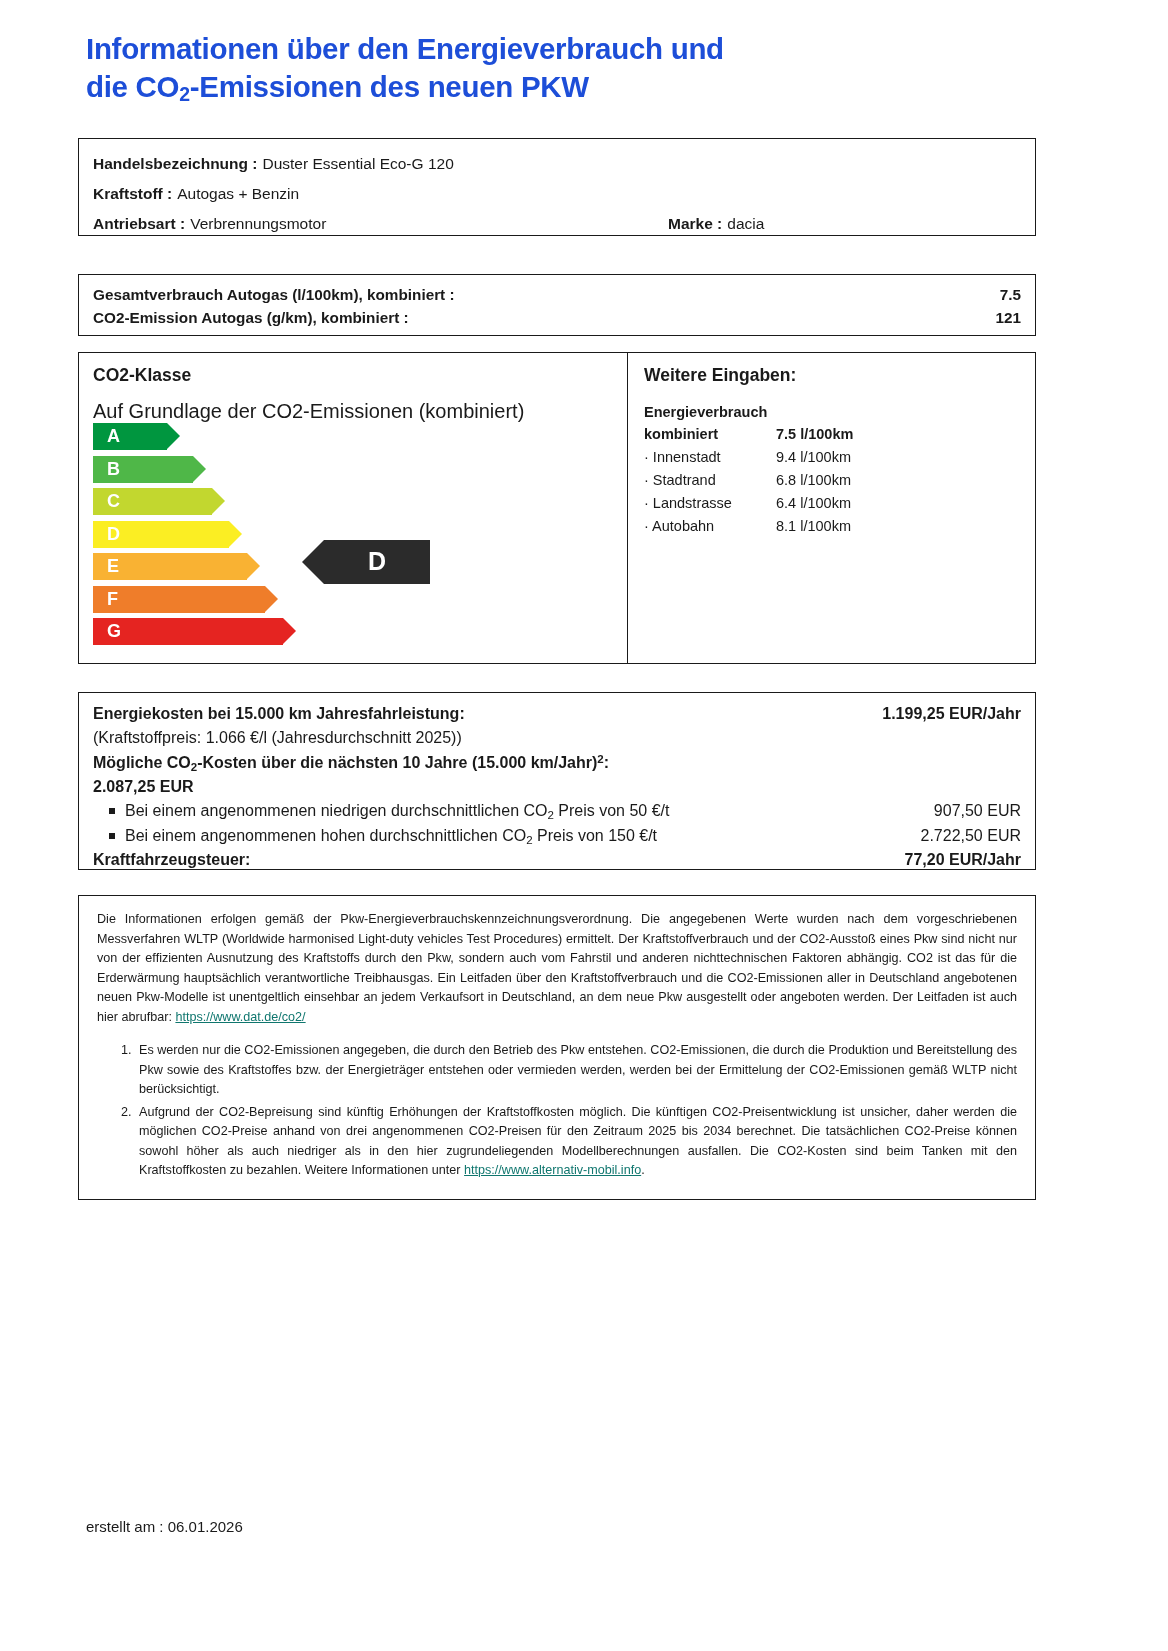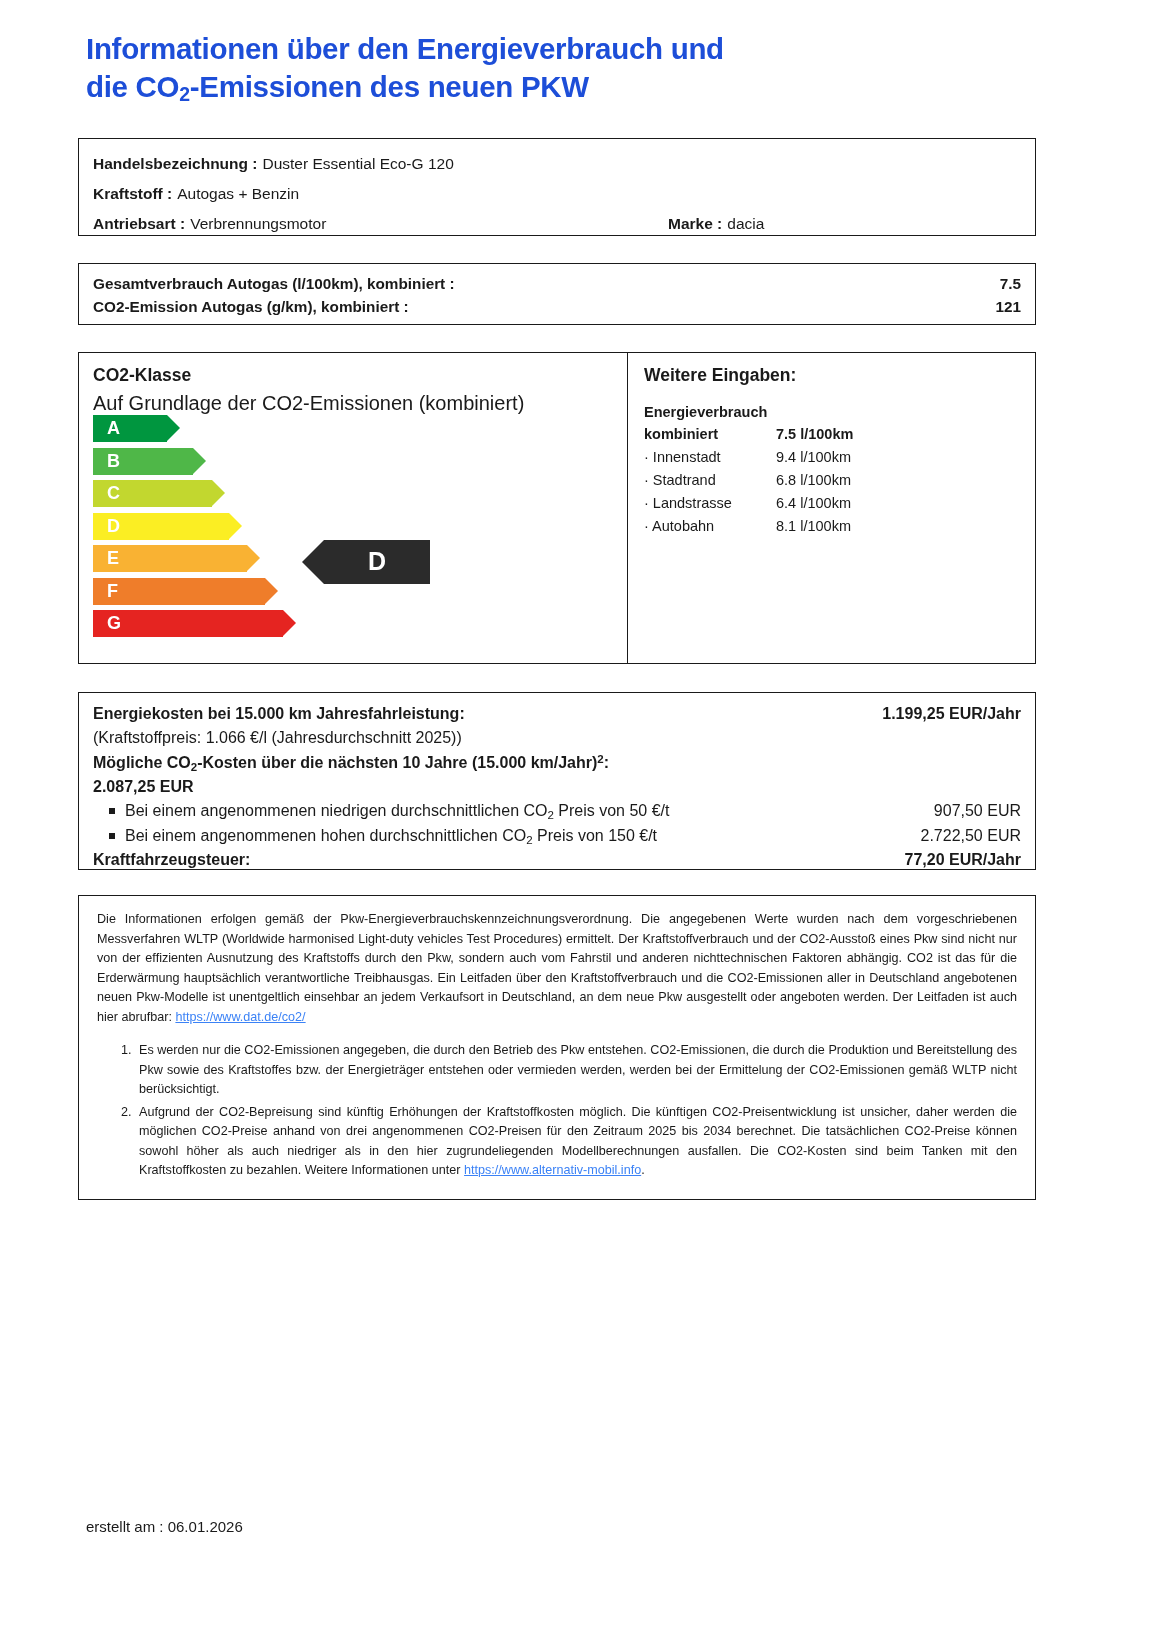--- a/index.html
+++ b/index.html
@@ -69,21 +69,21 @@
     left: 575px;
     top: 0;
     height: 30px;
     display: flex;
     align-items: center;
     font-size: 15.5px;
   }
 
   
   #consumption-box {
-    top: 263px;
+    top: 274px;
     width: 958px;
     height: 62px;
     padding: 8px 14px 0 14px;
   }
   .c-row {
     display: flex;
     justify-content: space-between;
     align-items: center;
     font-size: 15.3px;
     font-weight: bold;
@@ -105,21 +105,21 @@
   }
   .co2-right {
     flex: 1;
     border-left: 1.6px solid #1a1a1a;
     box-sizing: border-box;
     padding: 12px 0 0 16px;
   }
   .co2-title {
     font-size: 17.5px;
     font-weight: bold;
-    margin-bottom: 6px;
+    margin-bottom: 14px;
   }
   .co2-sub {
     font-size: 20px;
     font-weight: normal;
     margin-bottom: 0;
   }
   .bars { position: relative; }
   .bar {
     height: 27px;
     margin-bottom: 5.5px;
@@ -223,21 +223,21 @@
     height: 305px;
     padding: 14px 18px 0 18px;
   }
   .legal-p {
     font-size: 12.6px;
     line-height: 1.55;
     text-align: justify;
     margin: 0;
   }
   .legal-link {
-    color: #3b82f6;
+    color: #0f766e;
     text-decoration: underline;
   }
   ol.legal-list {
     margin: 14px 0 0 0;
     padding-left: 38px;
     font-size: 12.6px;
     line-height: 1.55;
   }
   ol.legal-list li {
     text-align: justify;

